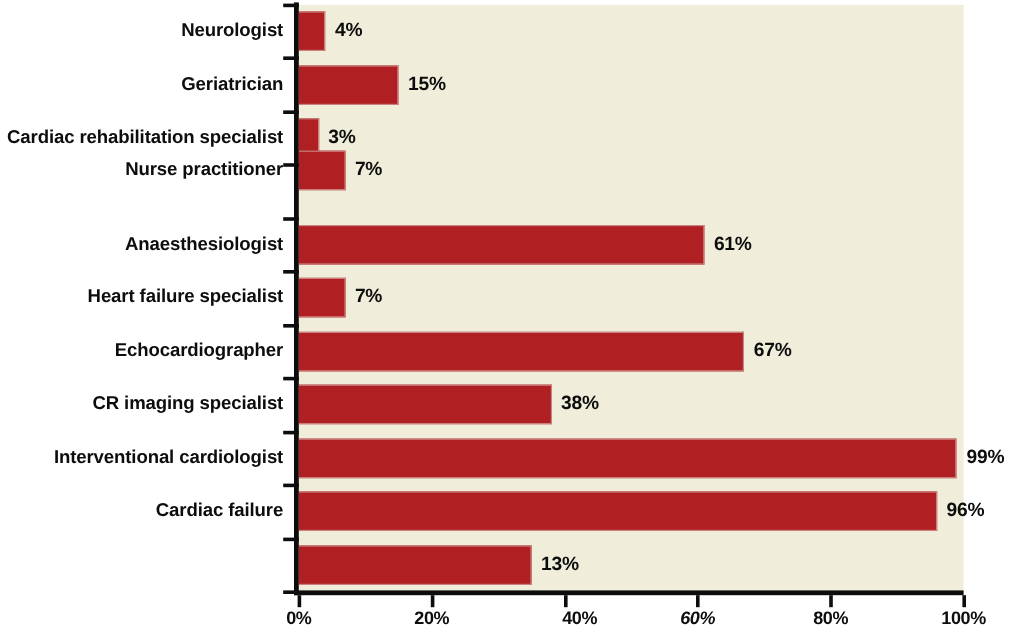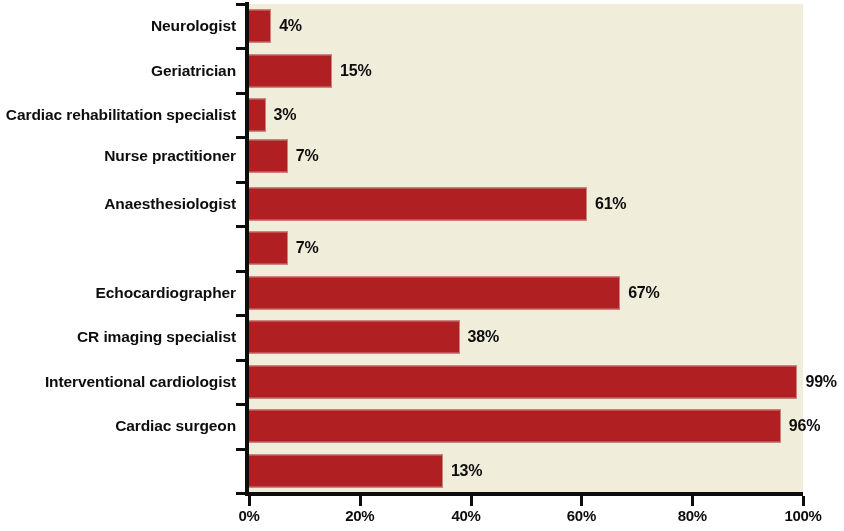--- a/index.html
+++ b/index.html
@@ -144,72 +144,73 @@
       <div class="cat-row" style="top: 48.4545px;">
         <div class="cat-label">Geriatrician</div>
         <div class="bar" style="width: 83.1px; background: rgb(176, 31, 34); border-color: rgb(201, 130, 127);"></div>
         <div class="bar-value" style="left: 340.1px;">15%</div>
       </div>
       <div class="cat-row" style="top: 92.9091px;">
         <div class="cat-label">Cardiac rehabilitation specialist</div>
         <div class="bar" style="width: 16.62px; background: rgb(176, 31, 34); border-color: rgb(201, 130, 127);"></div>
         <div class="bar-value" style="left: 273.62px;">3%</div>
       </div>
-      <div class="cat-row" style="top: 134px;">
+      <div class="cat-row" style="top: 120px;">
         <div class="cat-label">Nurse practitioner</div>
         <div class="bar" style="width: 38.78px; background: rgb(176, 31, 34); border-color: rgb(201, 130, 127);"></div>
         <div class="bar-value" style="left: 295.78px;">7%</div>
       </div>
       <div class="cat-row" style="top: 181.818px;">
         <div class="cat-label">Anaesthesiologist</div>
         <div class="bar" style="width: 337.94px; background: rgb(176, 31, 34); border-color: rgb(201, 130, 127);"></div>
         <div class="bar-value" style="left: 594.94px;">61%</div>
       </div>
       <div class="cat-row" style="top: 226.273px;">
+        <div class="cat-label">Heart failure specialist</div>
         <div class="bar" style="width: 38.78px; background: rgb(176, 31, 34); border-color: rgb(201, 130, 127);"></div>
         <div class="bar-value" style="left: 295.78px;">7%</div>
       </div>
       <div class="cat-row" style="top: 270.727px;">
         <div class="cat-label">Echocardiographer</div>
         <div class="bar" style="width: 371.18px; background: rgb(176, 31, 34); border-color: rgb(201, 130, 127);"></div>
         <div class="bar-value" style="left: 628.18px;">67%</div>
       </div>
       <div class="cat-row" style="top: 315.182px;">
         <div class="cat-label">CR imaging specialist</div>
         <div class="bar" style="width: 210.52px; background: rgb(176, 31, 34); border-color: rgb(201, 130, 127);"></div>
         <div class="bar-value" style="left: 467.52px;">38%</div>
       </div>
       <div class="cat-row" style="top: 359.636px;">
         <div class="cat-label">Interventional cardiologist</div>
         <div class="bar" style="width: 548.46px; background: rgb(176, 31, 34); border-color: rgb(201, 130, 127);"></div>
         <div class="bar-value" style="left: 805.46px;">99%</div>
       </div>
       <div class="cat-row" style="top: 404.091px;">
-        <div class="cat-label">Cardiac surgeon</div>
+        <div class="cat-label">Cardiac failure</div>
         <div class="bar" style="width: 531.84px; background: rgb(176, 31, 34); border-color: rgb(201, 130, 127);"></div>
         <div class="bar-value" style="left: 788.84px;">96%</div>
       </div>
       <div class="cat-row" style="top: 448.545px;">
         <div class="bar" style="width: 193.9px; background: rgb(176, 31, 34); border-color: rgb(201, 130, 127);"></div>
         <div class="bar-value" style="left: 450.9px;">13%</div>
       </div>
     </div>
 
   <div id="y-axis-line"></div>
   <div id="x-axis-line"></div>
 
   <div id="xaxis-layer">
       <div class="x-tick" style="left: 248px;"></div>
       <div class="x-label" style="left: 249px;">0%</div>
       <div class="x-tick" style="left: 358.8px;"></div>
       <div class="x-label" style="left: 359.8px;">20%</div>
       <div class="x-tick" style="left: 469.6px;"></div>
-      <div class="x-label" style="left: 466px;">40%</div>
+      <div class="x-label" style="left: 483px;">40%</div>
       <div class="x-tick" style="left: 580.4px;"></div>
-      <div class="x-label" style="left: 581.4px;">60%</div>
+      <div class="x-label" style="left: 581.4px; font-style: italic;">60%</div>
       <div class="x-tick" style="left: 691.2px;"></div>
       <div class="x-label" style="left: 692.2px;">80%</div>
       <div class="x-tick" style="left: 802px;"></div>
       <div class="x-label" style="left: 803px;">100%</div>
     </div>
 
 <div class="y-tick" style="top: 3px;"></div>
     <div class="y-tick" style="top: 47.4545px;"></div>
     <div class="y-tick" style="top: 91.9091px;"></div>
     <div class="y-tick" style="top: 136.364px;"></div>

